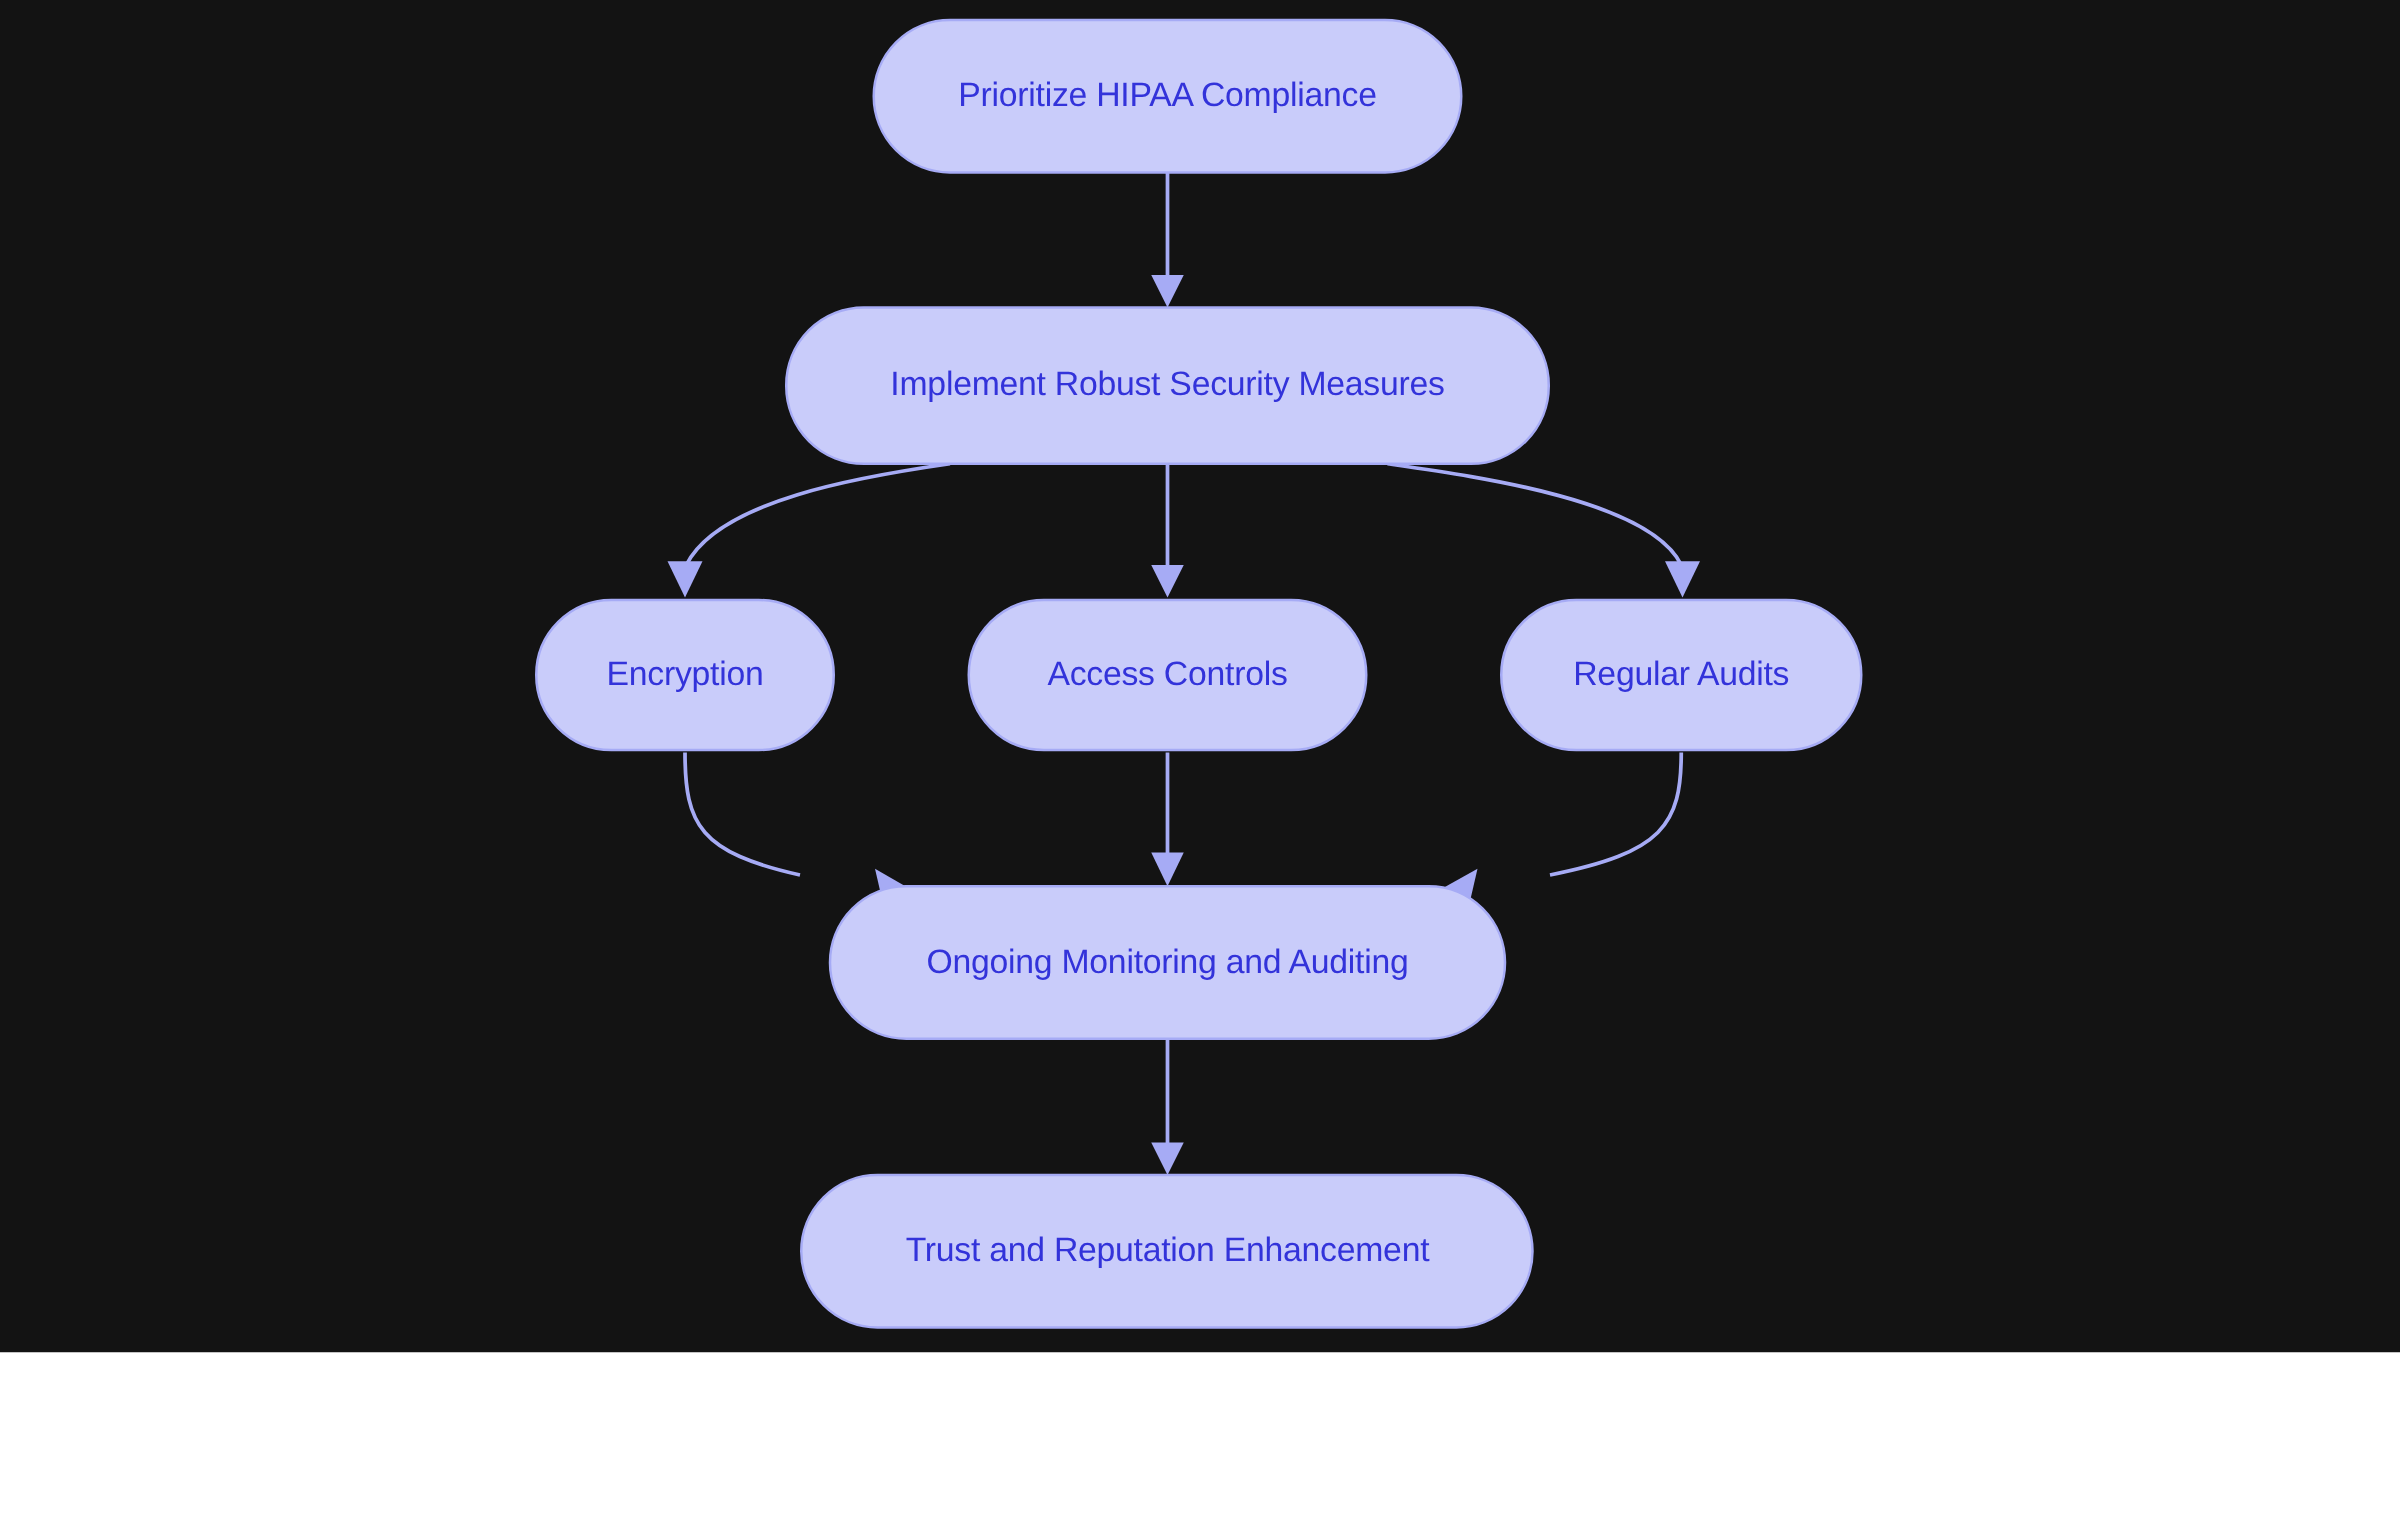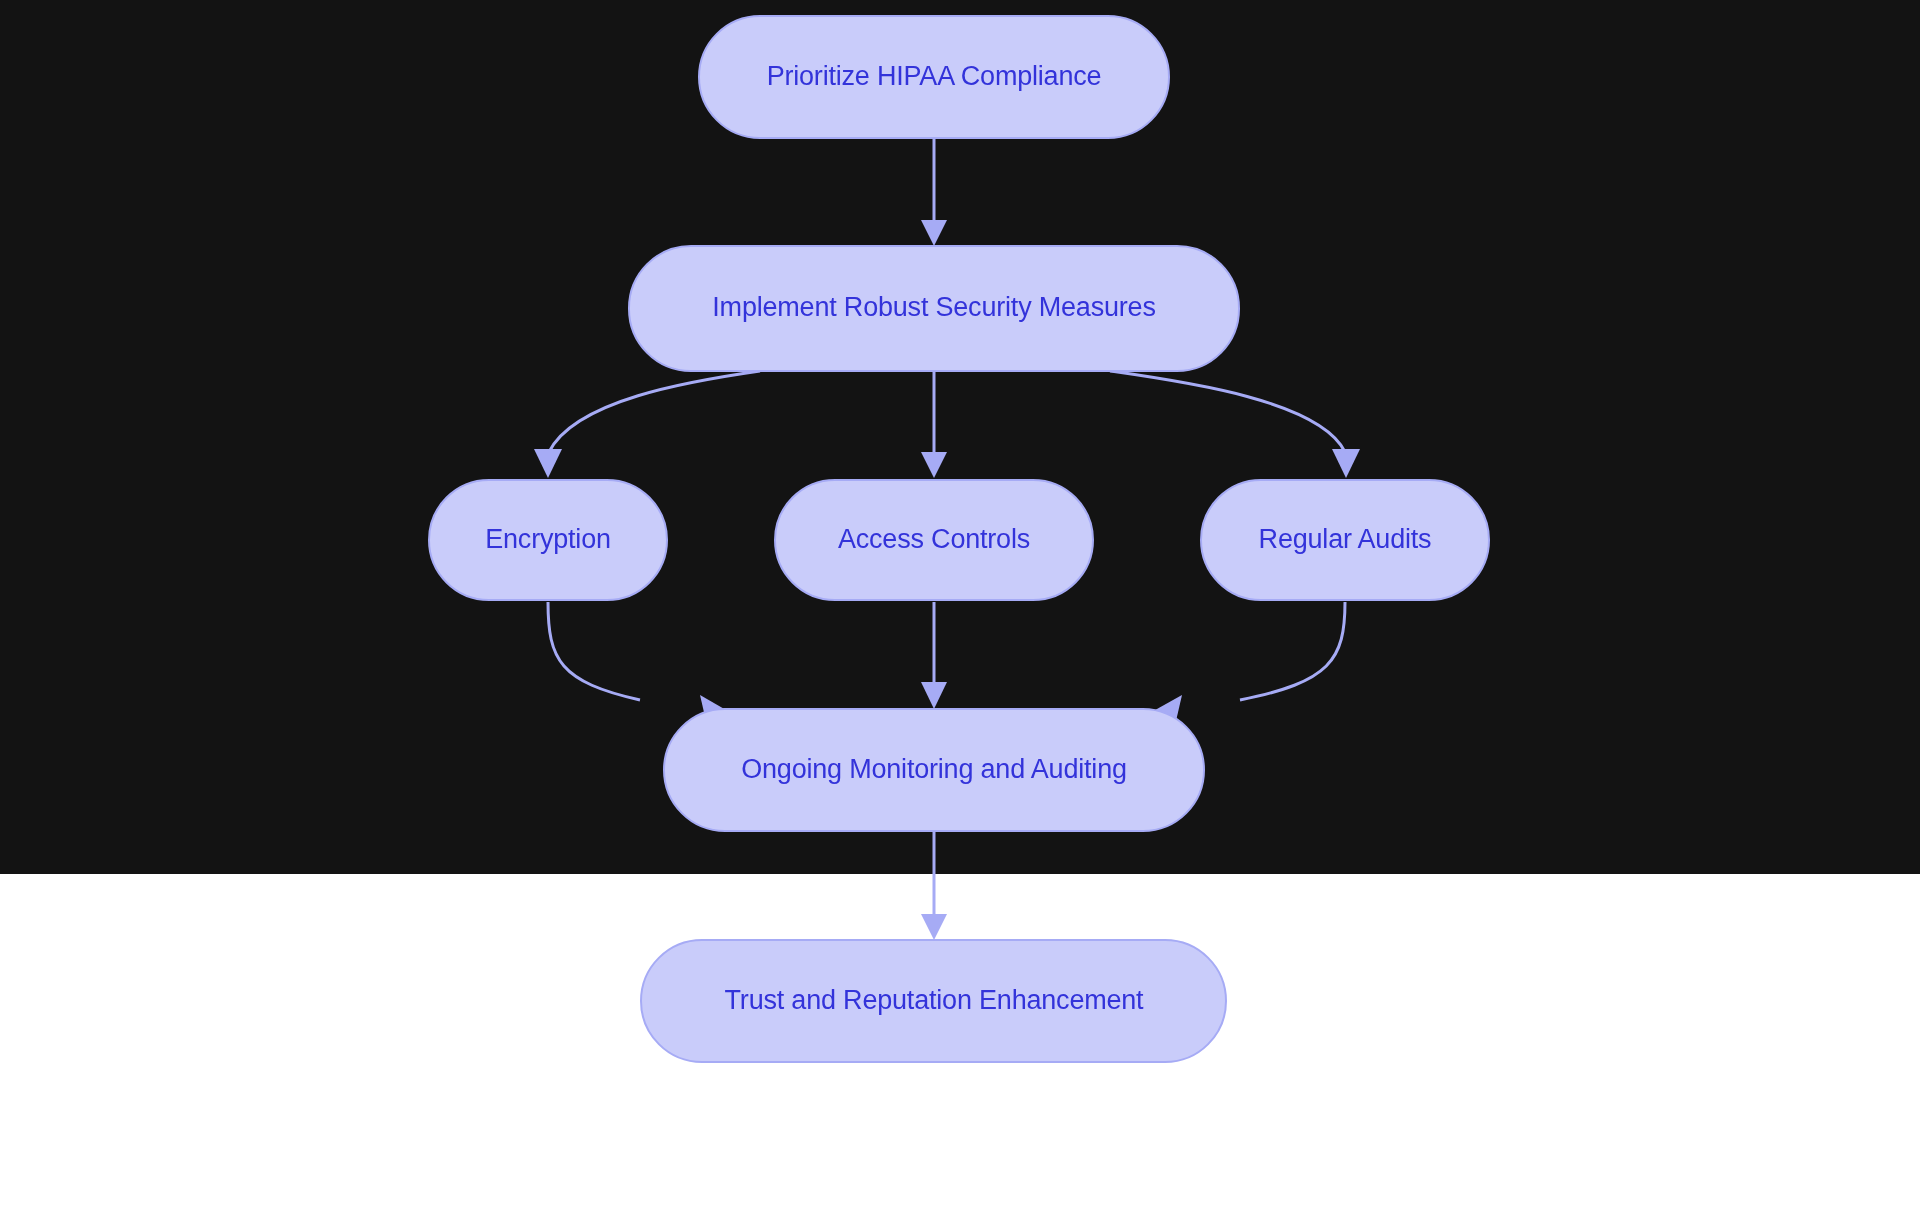--- a/index.html
+++ b/index.html
@@ -17,21 +17,21 @@
     position: relative;
     width: 1920px;
     height: 1215px;
     background: #ffffff;
   }
   #canvas-area {
     position: absolute;
     left: 0;
     top: 0;
     width: 1920px;
-    height: 874px;
+    height: 1082px;
     background: #131313;
   }
   #flow-svg {
     display: block;
     width: 1920px;
     height: 1082px;
   }
   .node-shape {
     fill: #c9ccfa;
     stroke: #a6abf5;

